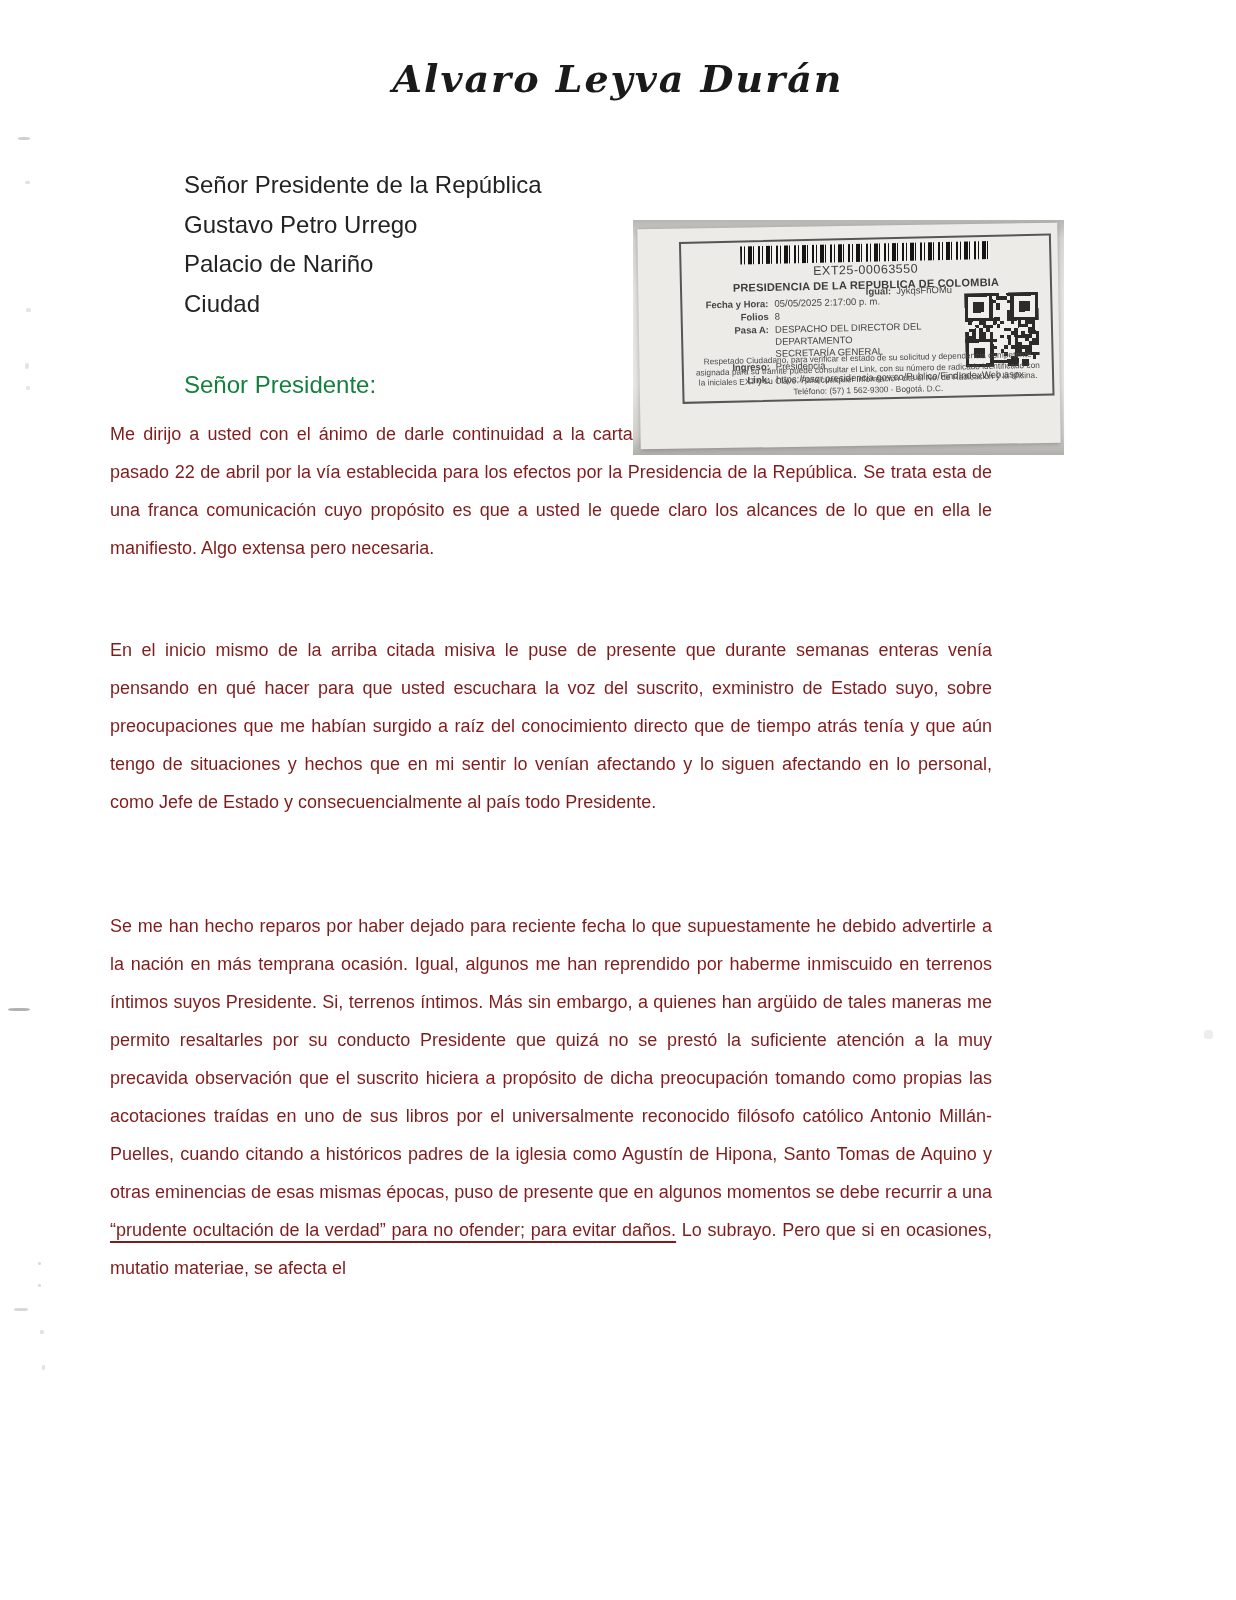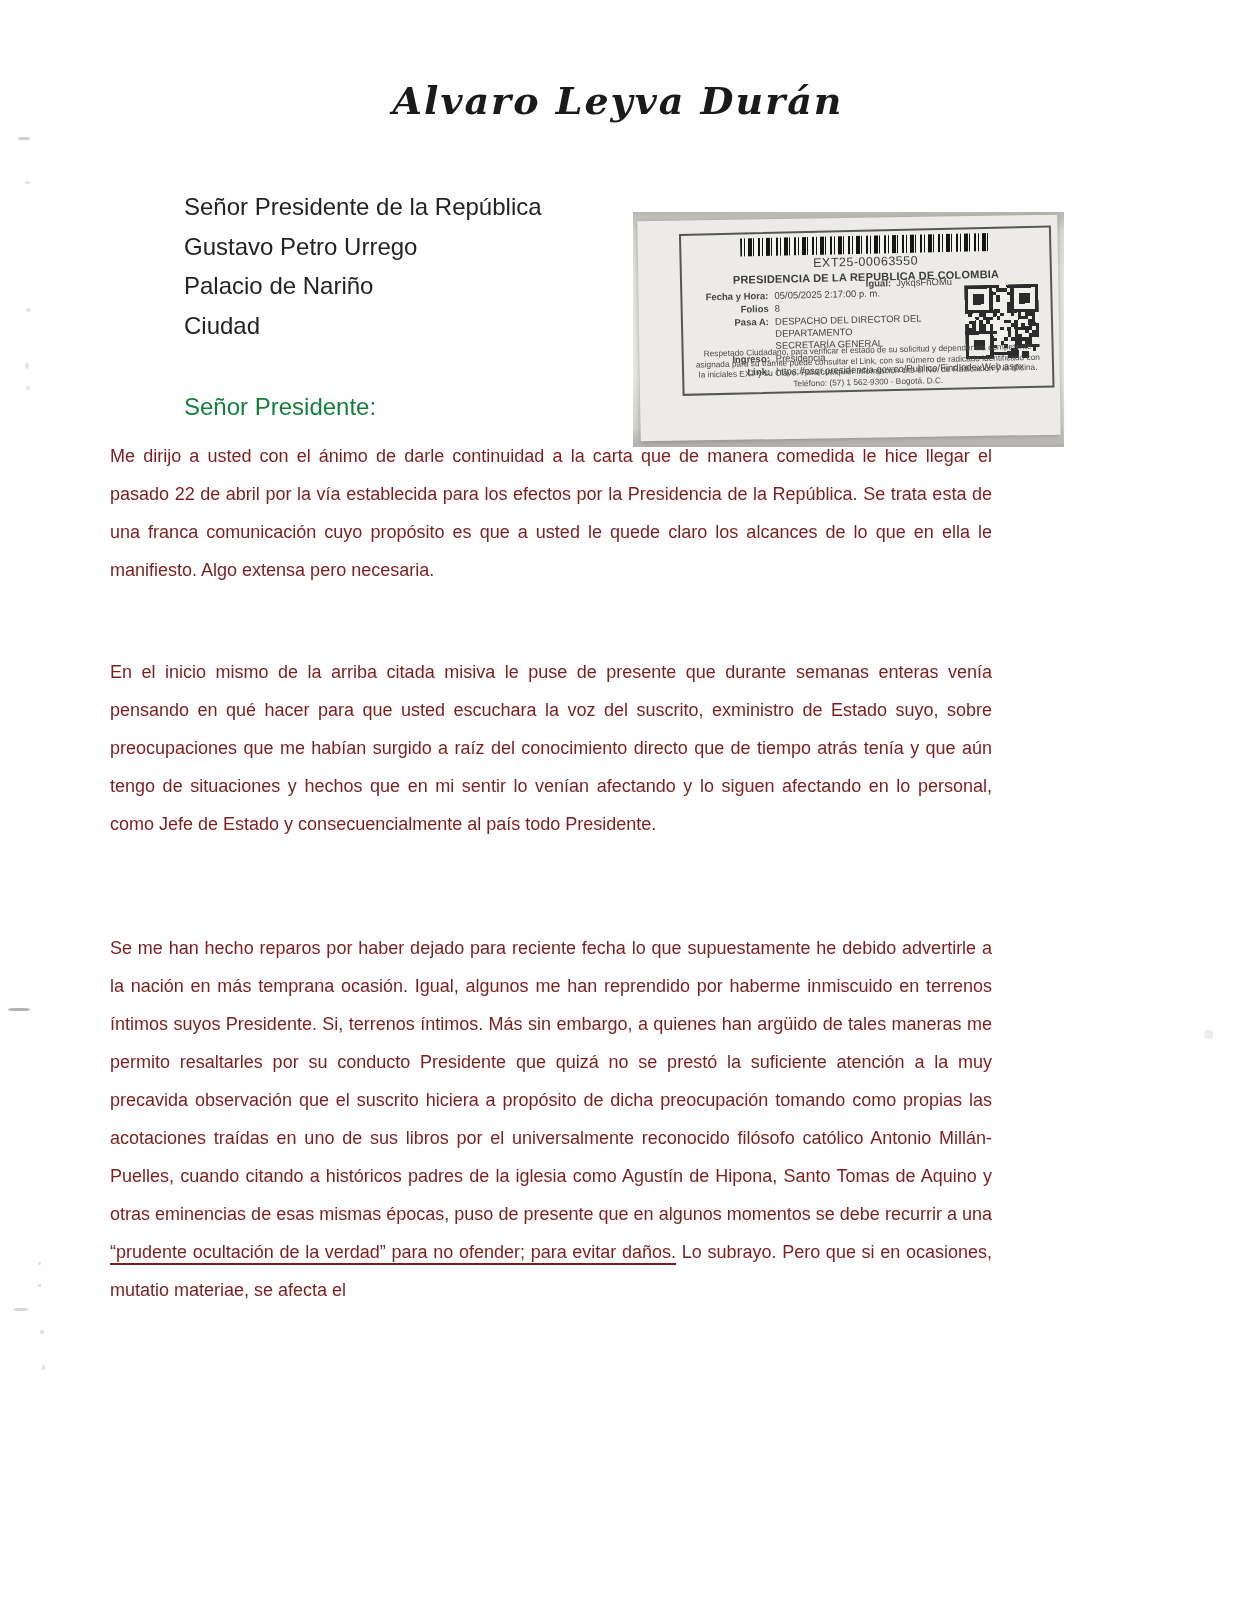--- a/index.html
+++ b/index.html
@@ -1,37 +1,37 @@
 <!DOCTYPE html>
 <html><head>
 <meta charset="utf-8">
 <style>
   html,body{margin:0;padding:0;background:#ffffff;}
   .page{position:relative;width:1236px;height:1600px;background:#fff;overflow:hidden;
         color:#262626;font-family:"Liberation Sans",sans-serif;}
 
-  .letterhead{padding-top:78px;text-align:center;
+  .letterhead{padding-top:56px;text-align:center;
       font-family:"DejaVu Serif",serif;font-style:italic;font-weight:bold;
       font-size:38px;letter-spacing:2px;color:#1a1a1a;}
 
   .date{margin:62px 0 0 184px;font-size:24px;color:#232323;}
 
   .recipient{margin:64px 0 0 184px;font-size:24px;line-height:39.5px;color:#232323;}
 
   .salutation{margin:48px 0 0 184px;font-size:24px;color:#15803d;}
 
   .body-par{width:882px;margin:16px 0 0 110px;font-size:18px;line-height:38px;
       text-align:justify;text-align-last:left;color:#7f1d1d;}
   .body-par.p2{margin-top:64px;}
   .body-par.p3{margin-top:86px;}
   .u{text-decoration:underline;text-decoration-thickness:2px;text-underline-offset:5px;}
   .it{}
 
   
-  .stamp-photo{position:absolute;left:633px;top:212px;width:431px;height:235px;
+  .stamp-photo{position:absolute;left:633px;top:220px;width:431px;height:235px;
       background:linear-gradient(180deg,#b8b6b3 0%,#d8d6d2 8%,#e6e4e0 30%,#e8e6e2 70%,#d2d0cc 92%,#b0aeab 100%);}
   .stamp-paper{position:absolute;left:6px;top:6px;right:5px;bottom:9px;background:#edebe7;
       transform:rotate(-0.9deg);box-shadow:0 1px 5px rgba(0,0,0,.28);}
   .stamp-box{position:absolute;left:42px;top:12px;right:6px;bottom:46px;
       border:2px solid #565656;transform:rotate(-0.4deg);color:#454545;}
   .barcode{height:18px;width:250px;margin:4px auto 0 auto;
       background:repeating-linear-gradient(90deg,#141414 0 2px,#f4f3f0 2px 4px,#141414 4px 5px,
       #f4f3f0 5px 8px,#141414 8px 12px,#f4f3f0 12px 13px,#141414 13px 14px,#f4f3f0 14px 18px);}
   .bc-label{text-align:center;font-size:12.5px;letter-spacing:.5px;margin-top:1px;color:#3e3e3e;}
   .org{text-align:center;font-size:11px;font-weight:bold;margin-top:2px;letter-spacing:.2px;color:#3c3c3c;}

